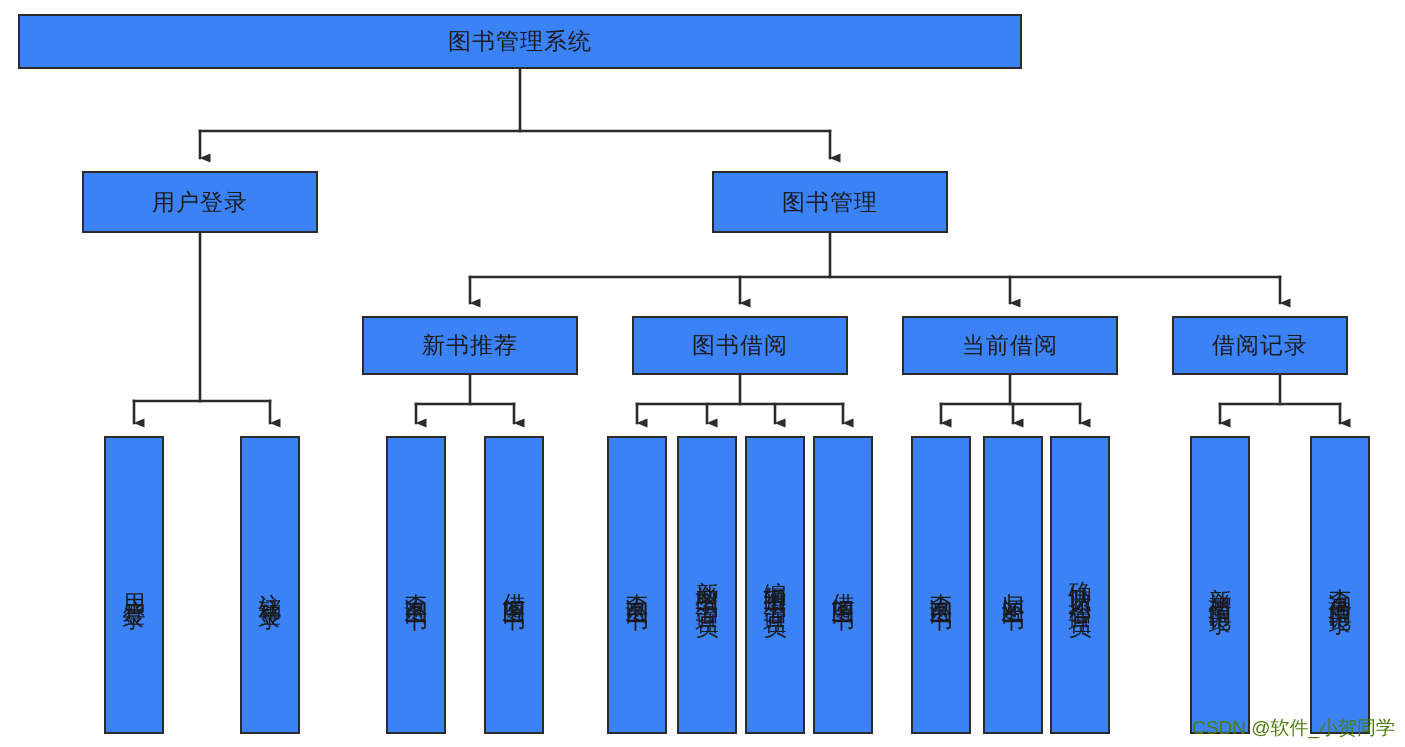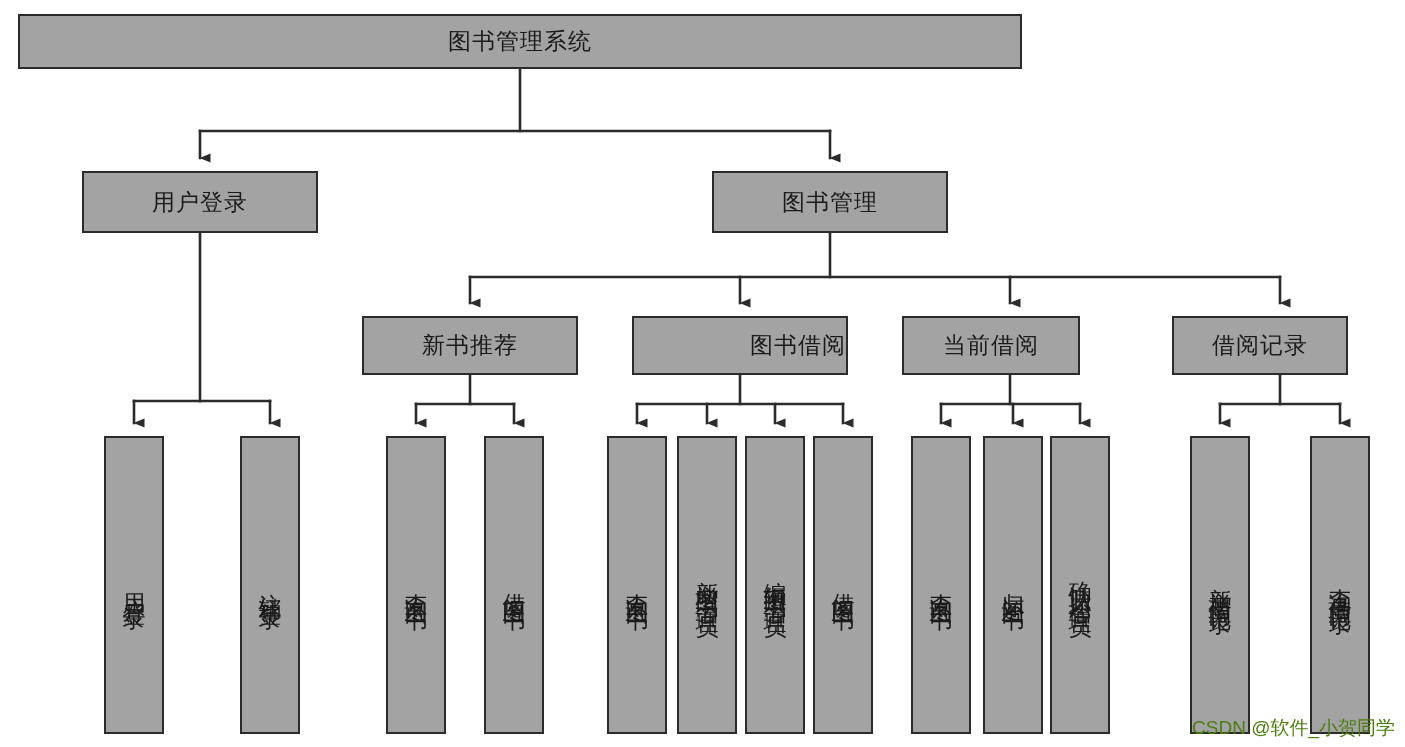--- a/index.html
+++ b/index.html
@@ -20,21 +20,21 @@
   #edges {
     position: absolute;
     left: 0;
     top: 0;
     width: 1405px;
     height: 747px;
   }
   .node {
     position: absolute;
     box-sizing: border-box;
-    background: #a3a3a3;
+    background: #3b82f6;
     border: 2px solid #2b2b2b;
     display: flex;
     align-items: center;
     justify-content: center;
     color: #1a1a1a;
   }
   .node.h {
     font-size: 23px;
     letter-spacing: 1px;
   }
@@ -120,24 +120,24 @@
   <div class="node h" style="left:82px; top:171px; width:236px; height:62px;">
     <span>用户登录</span>
   </div>
   <div class="node h" style="left:712px; top:171px; width:236px; height:62px;font-family:Liberation Mono, monospace;">
     <span>图书管理</span>
   </div>
 
   <div class="node h" style="left:362px; top:316px; width:216px; height:59px;">
     <span>新书推荐</span>
   </div>
-  <div class="node h" style="left:632px; top:316px; width:216px; height:59px;justify-content:flex-end;">
+  <div class="node h" style="left:632px; top:316px; width:216px; height:59px;">
     <span>图书借阅</span>
   </div>
-  <div class="node h" style="left:902px; top:316px; width:178px; height:59px;">
+  <div class="node h" style="left:902px; top:316px; width:216px; height:59px;">
     <span>当前借阅</span>
   </div>
   <div class="node h" style="left:1172px; top:316px; width:176px; height:59px;">
     <span>借阅记录</span>
   </div>
 
   <div class="node v" style="left:104px; top:436px; width:60px; height:298px;">
     <span class="vtxt">用户登录</span>
   </div>
   <div class="node v" style="left:240px; top:436px; width:60px; height:298px;">

